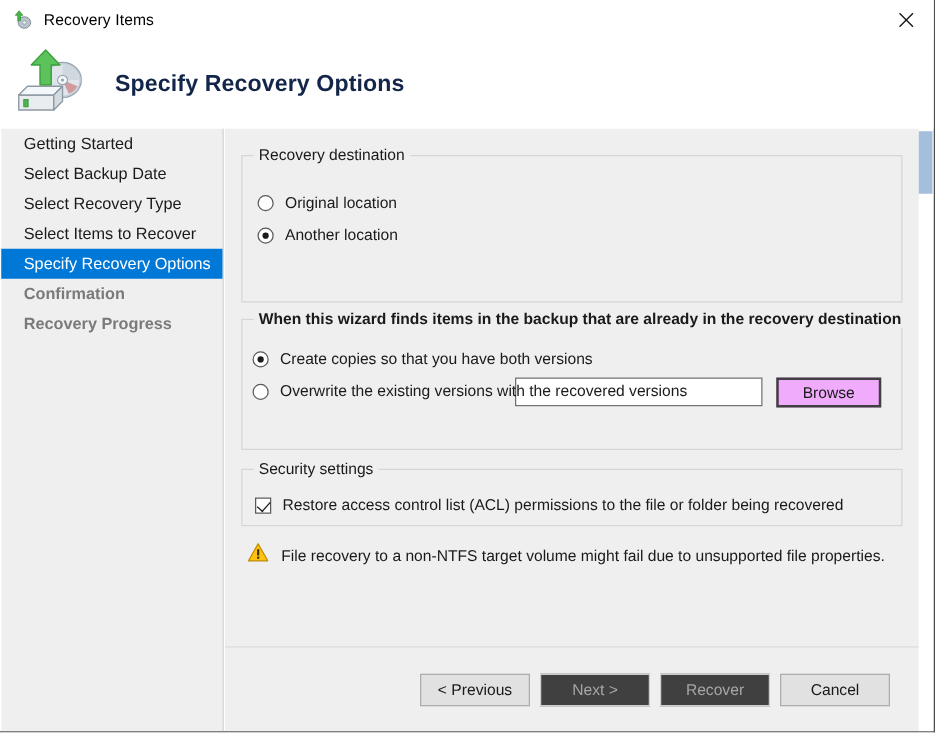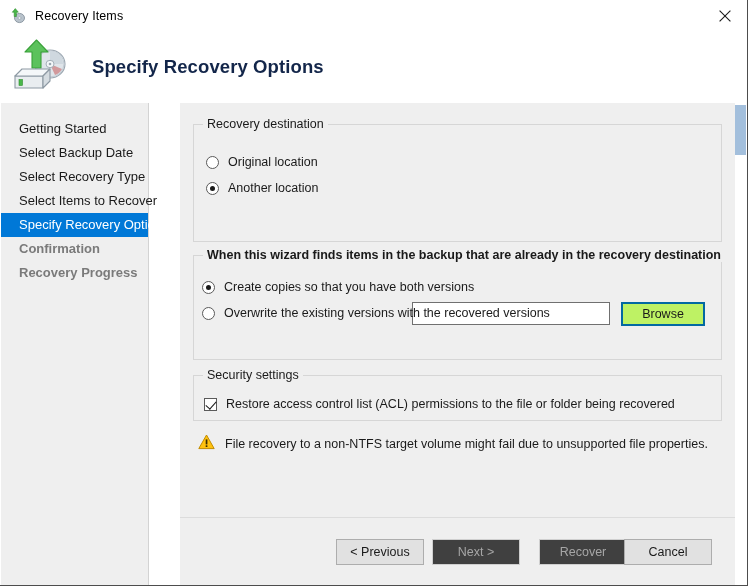--- a/index.html
+++ b/index.html
@@ -50,24 +50,23 @@
   #header-icon { margin-left: 10px; width: 66px; height: 58px; position: relative; flex: 0 0 auto; }
   #header-title {
     margin-left: 16px;
     font-size: 18.5px; font-weight: bold; color: #13264a;
     letter-spacing: .1px;
   }
 
   
   #sidebar {
     position: absolute; left: 1px; top: 103px;
-    width: 148px; height: 482px;
+    width: 178px; height: 482px;
     background: #efefef;
     border-right: 1px solid #d3d3d3;
-    padding-top: 14px;
   }
   .nav-item {
     height: 24px; line-height: 24px;
     padding-left: 18px;
     font-size: 13px;
     color: #1a1a1a;
     white-space: nowrap;
     cursor: default;
   }
   .nav-item.selected { background: #0078d7; color: #ffffff; }
@@ -137,22 +136,22 @@
     position: absolute; left: 232px; top: 199px;
     width: 198px; height: 23px;
     border: 1px solid #707070; background: #ffffff;
     font-family: "Liberation Sans", sans-serif;
     font-size: 12.5px; color: #1a1a1a;
     padding: 0 4px; outline: none;
   }
   #browse-button {
     position: absolute; left: 441px; top: 199px;
     width: 84px; height: 24px;
-    background: #bef264;
-    border: 2px solid #0369a1;
+    background: #f0abfc;
+    border: 2px solid #404040;
     font-family: "Liberation Sans", sans-serif;
     font-size: 12.5px; color: #1a1a1a;
     cursor: default;
   }
 
   
   #warning-row {
     position: absolute; left: 198px; top: 434px;
     display: flex; align-items: center;
   }
@@ -282,21 +281,21 @@
         <rect x="7.7" y="5.4" width="1.7" height="5" fill="#3a2c00"></rect>
         <rect x="7.7" y="11.3" width="1.7" height="1.7" fill="#3a2c00"></rect>
       </svg>
     </span>
     <span id="warning-text">File recovery to a non-NTFS target volume might fail due to unsupported file properties.</span>
   </div>
 
   <div id="footer">
     <button class="wiz-button" style="left:156px;">&lt; Previous</button>
     <button class="wiz-button disabled" style="left:252px;">Next &gt;</button>
-    <button class="wiz-button disabled" style="left:348px;margin-left:11px;">Recover</button>
+    <button class="wiz-button disabled" style="left:348px;">Recover</button>
     <button class="wiz-button" style="left:444px;">Cancel</button>
   </div>
 
   <div id="scrollbar">
     <div id="scroll-thumb"></div>
   </div>
 
 </div>
 
 </body></html>

